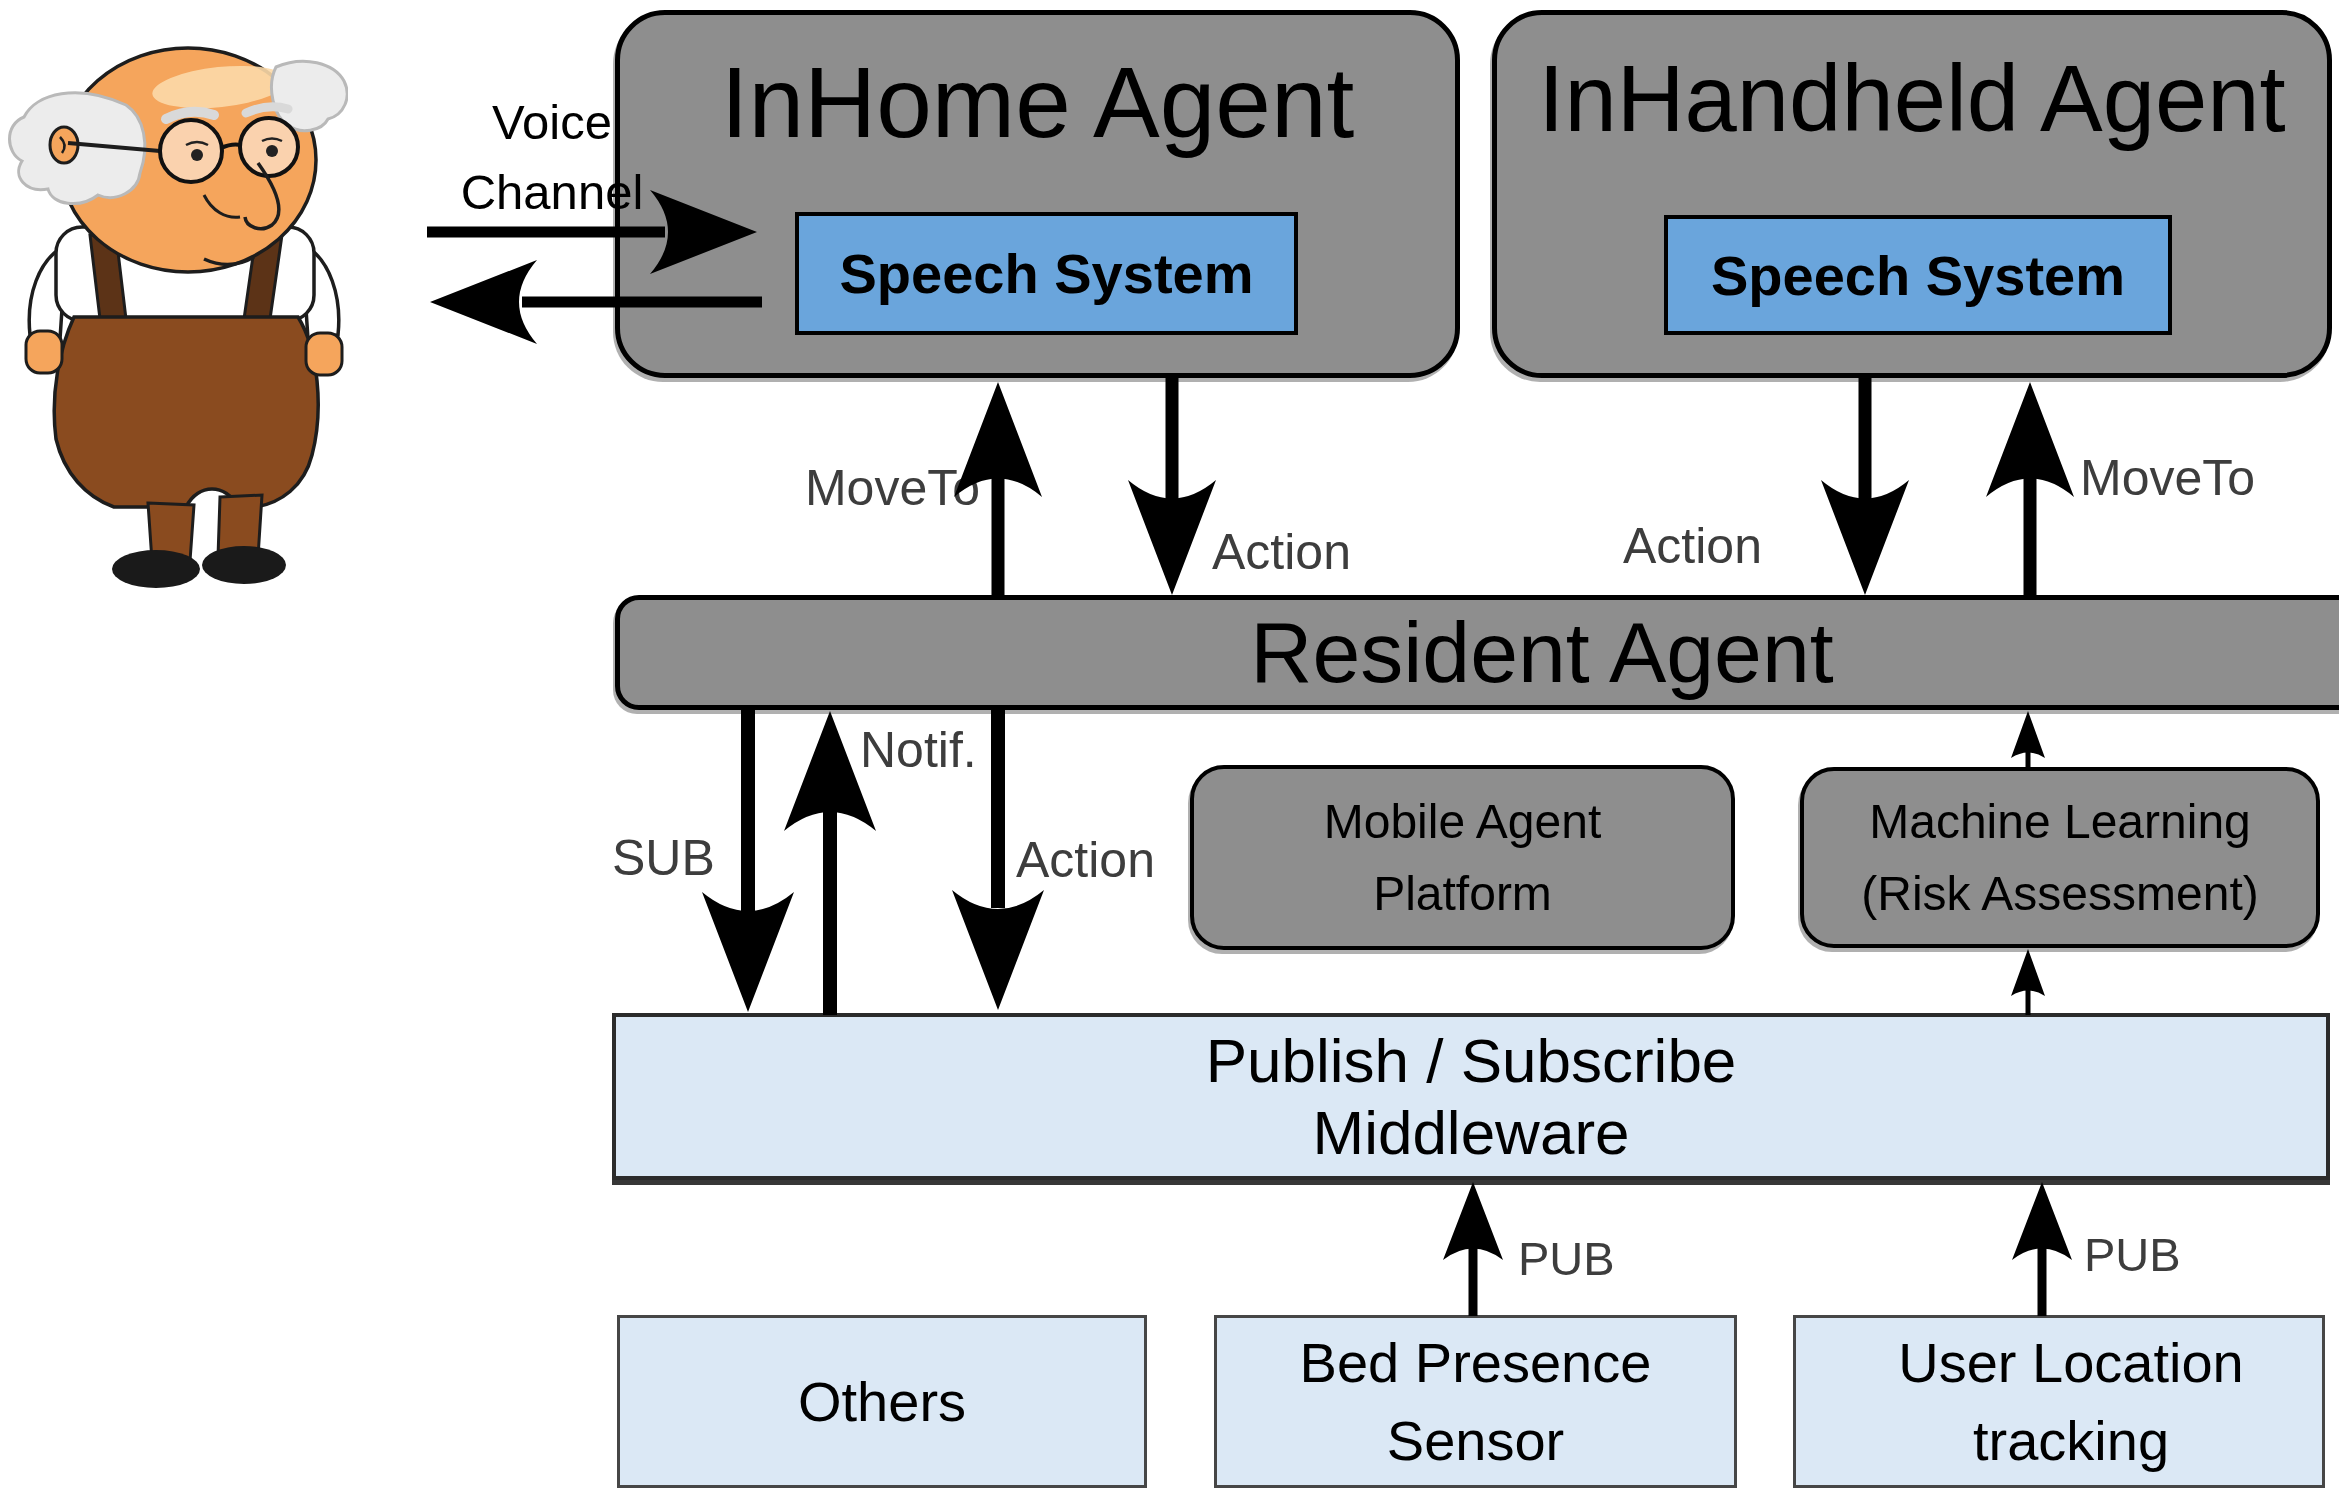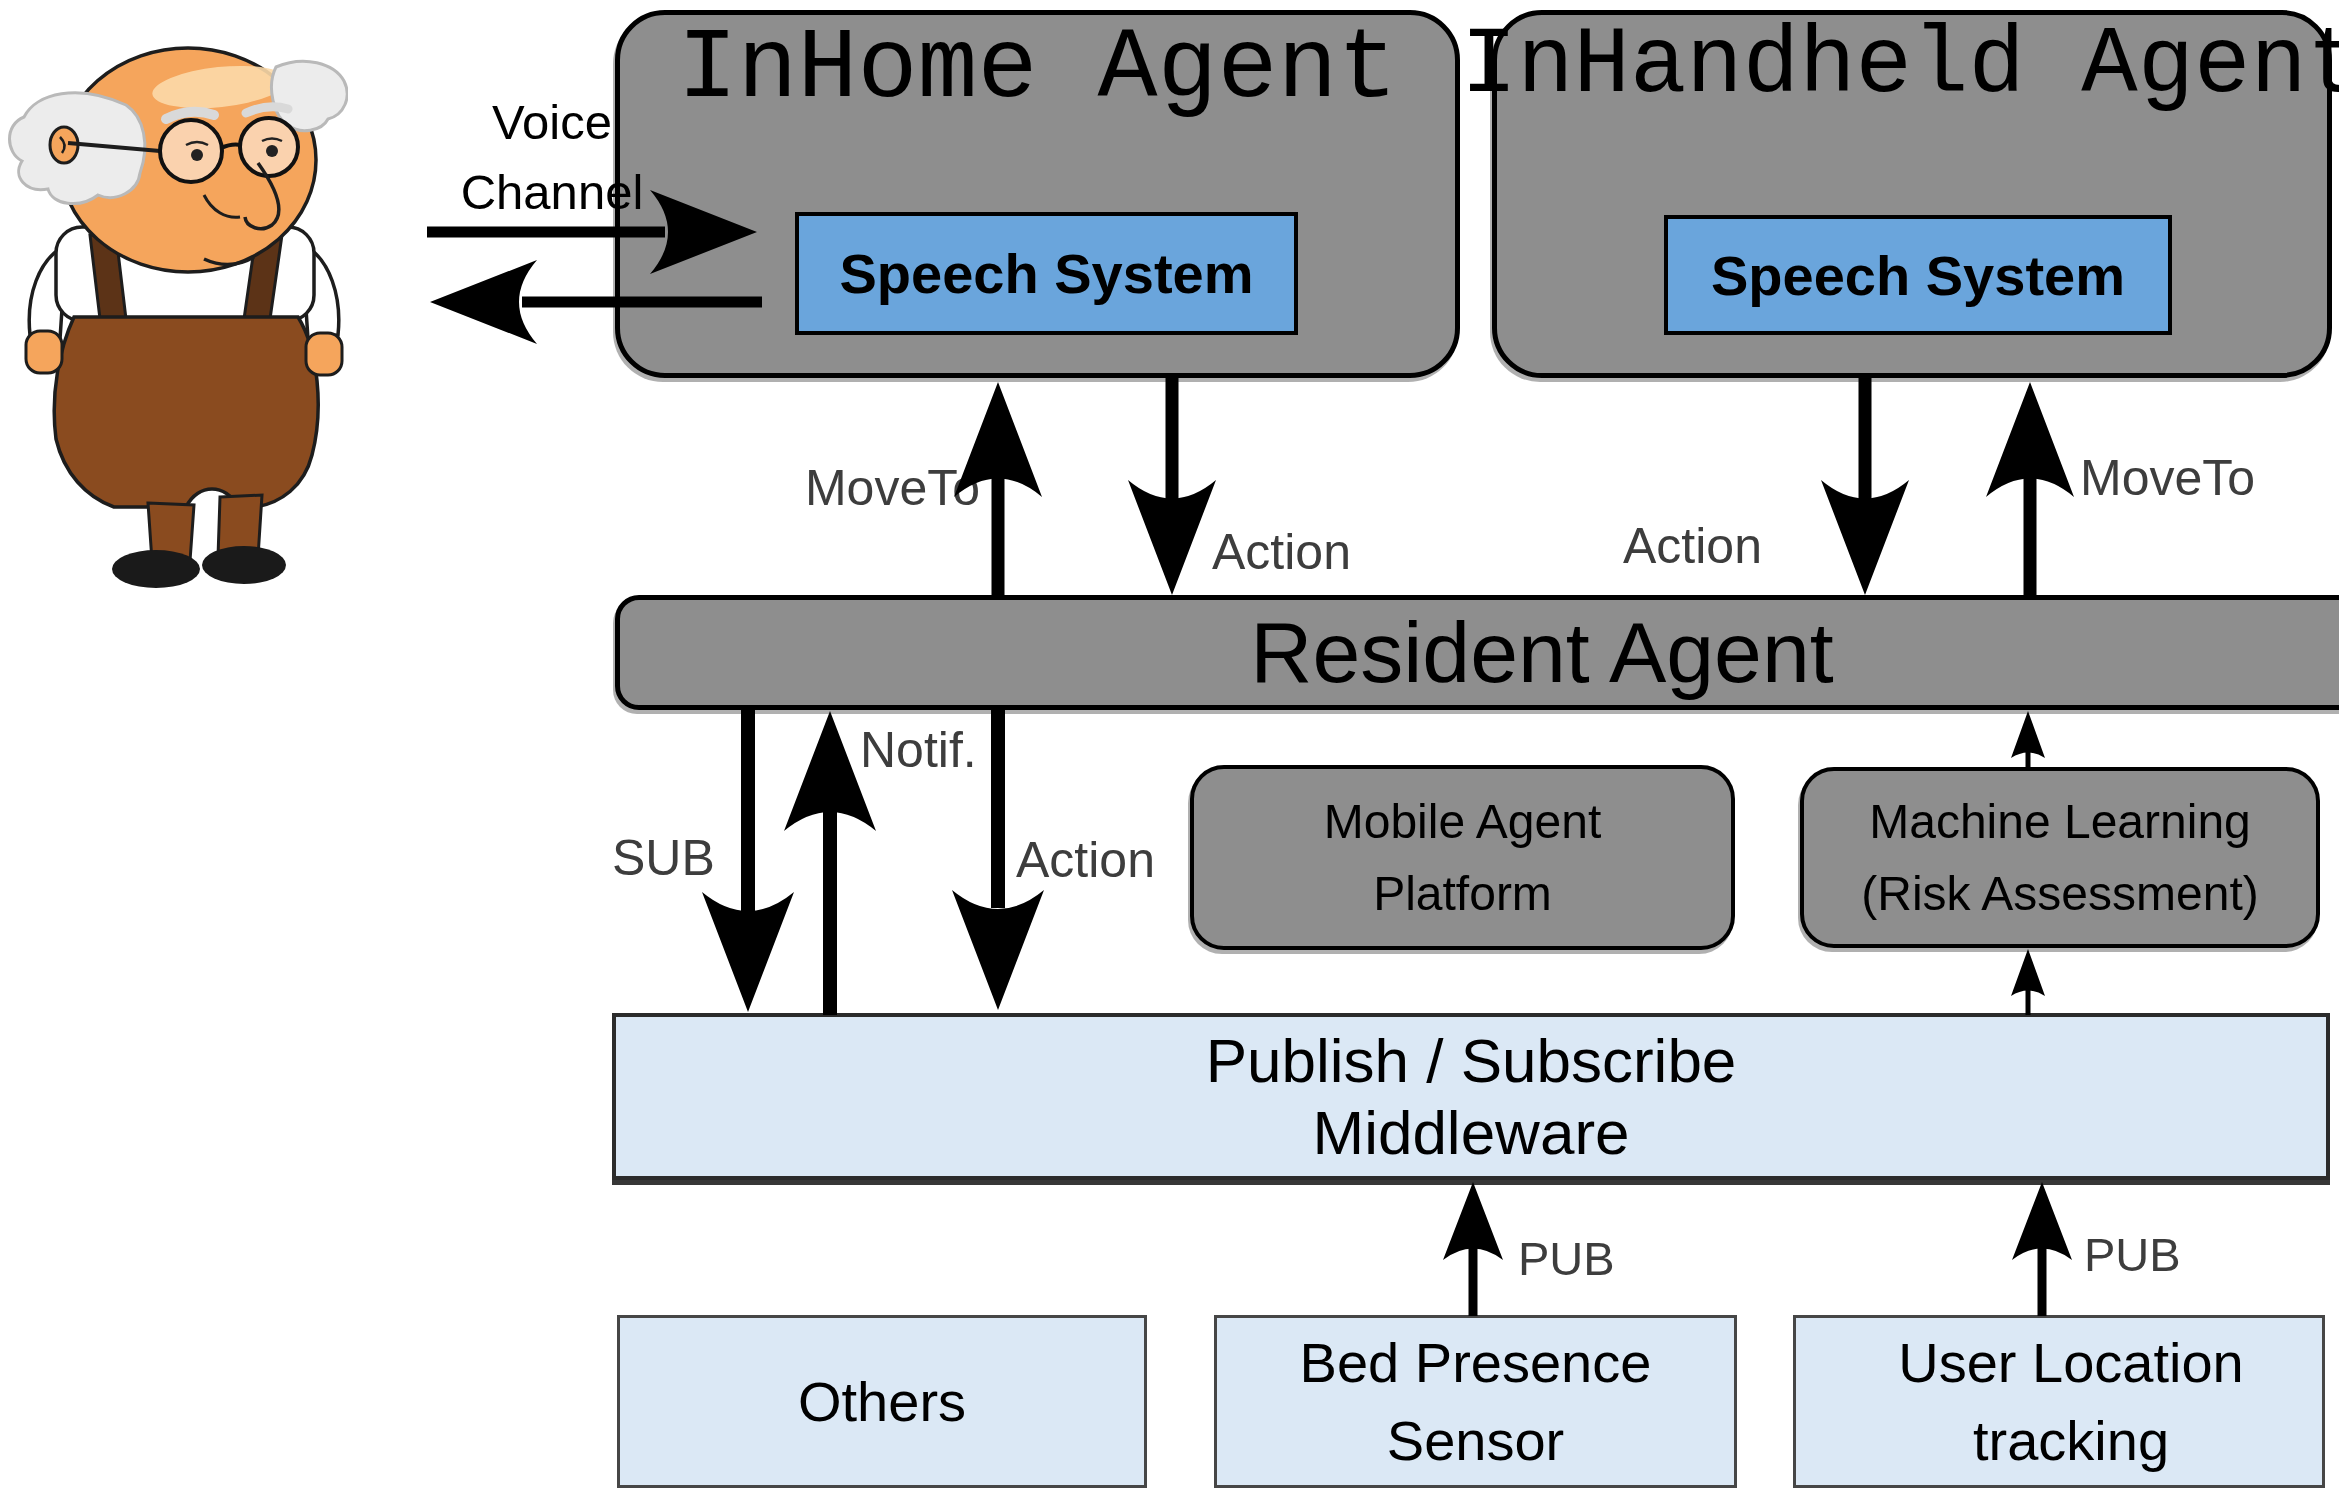--- a/index.html
+++ b/index.html
@@ -19,21 +19,21 @@
   
   .agent {
     background: var(--agent-box-fill, #8e8e8e);
     border: 5px solid var(--agent-box-border, #000);
     border-radius: 50px;
     box-shadow: -2px 4px 0 rgba(30,30,30,.35);
     justify-content: flex-start;
   }
   #in-home-agent   { left: 615px;  top: 10px; width: 845px; height: 368px; }
   #in-handheld-agent { left: 1492px; top: 10px; width: 840px; height: 368px; }
-  .agent-title { font-size: 100px; line-height: 1.1; color: var(--title-text, #000); white-space: nowrap; font-family: Liberation Mono, monospace; }
+  .agent-title { margin-top: 32px; font-size: 100px; line-height: 1.1; color: var(--title-text, #000); white-space: nowrap; }
   #in-handheld-agent .agent-title { font-size: 94px; }
 
   .speech {
     position: absolute; box-sizing: border-box;
     background: var(--speech-box-fill, #6aa5dc);
     border: 4px solid var(--speech-box-border, #000);
     display: flex; align-items: center; justify-content: center;
     font-size: 56px; color: var(--title-text, #000); white-space: nowrap; font-weight: bold;
   }
   #speech-left  { left: 175px; top: 197px; width: 503px; height: 123px; }

